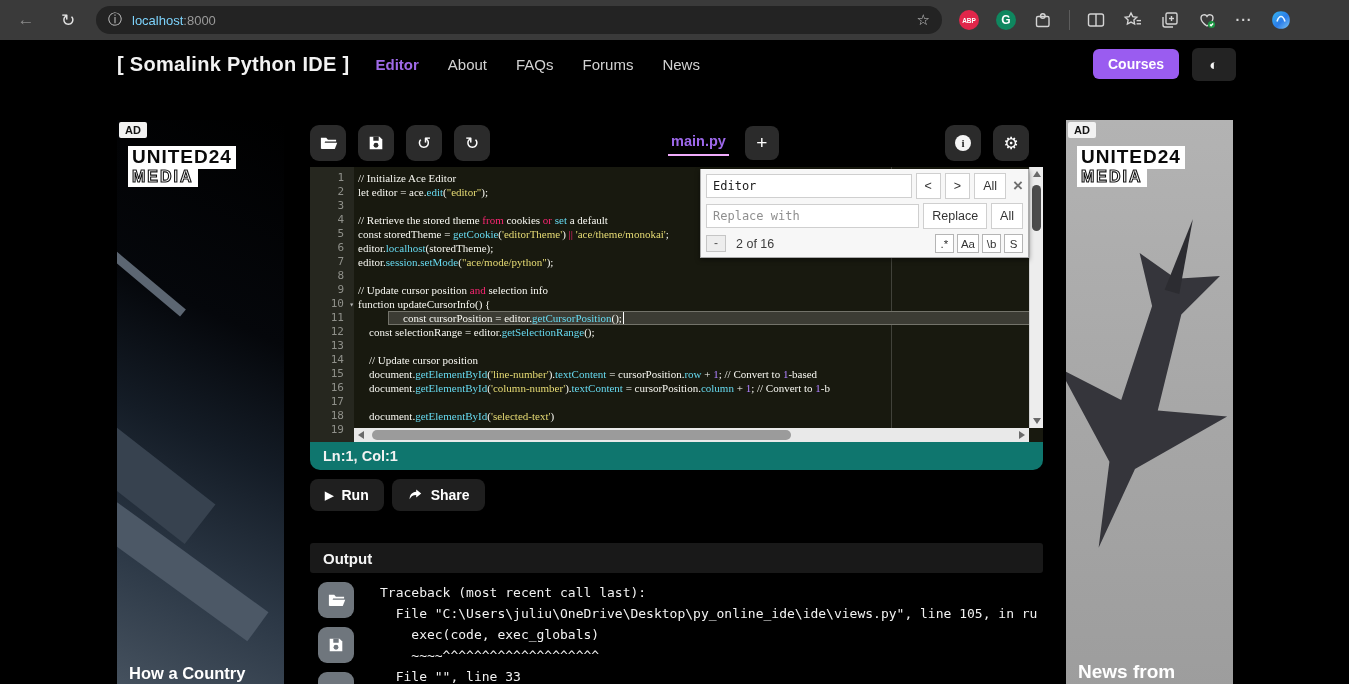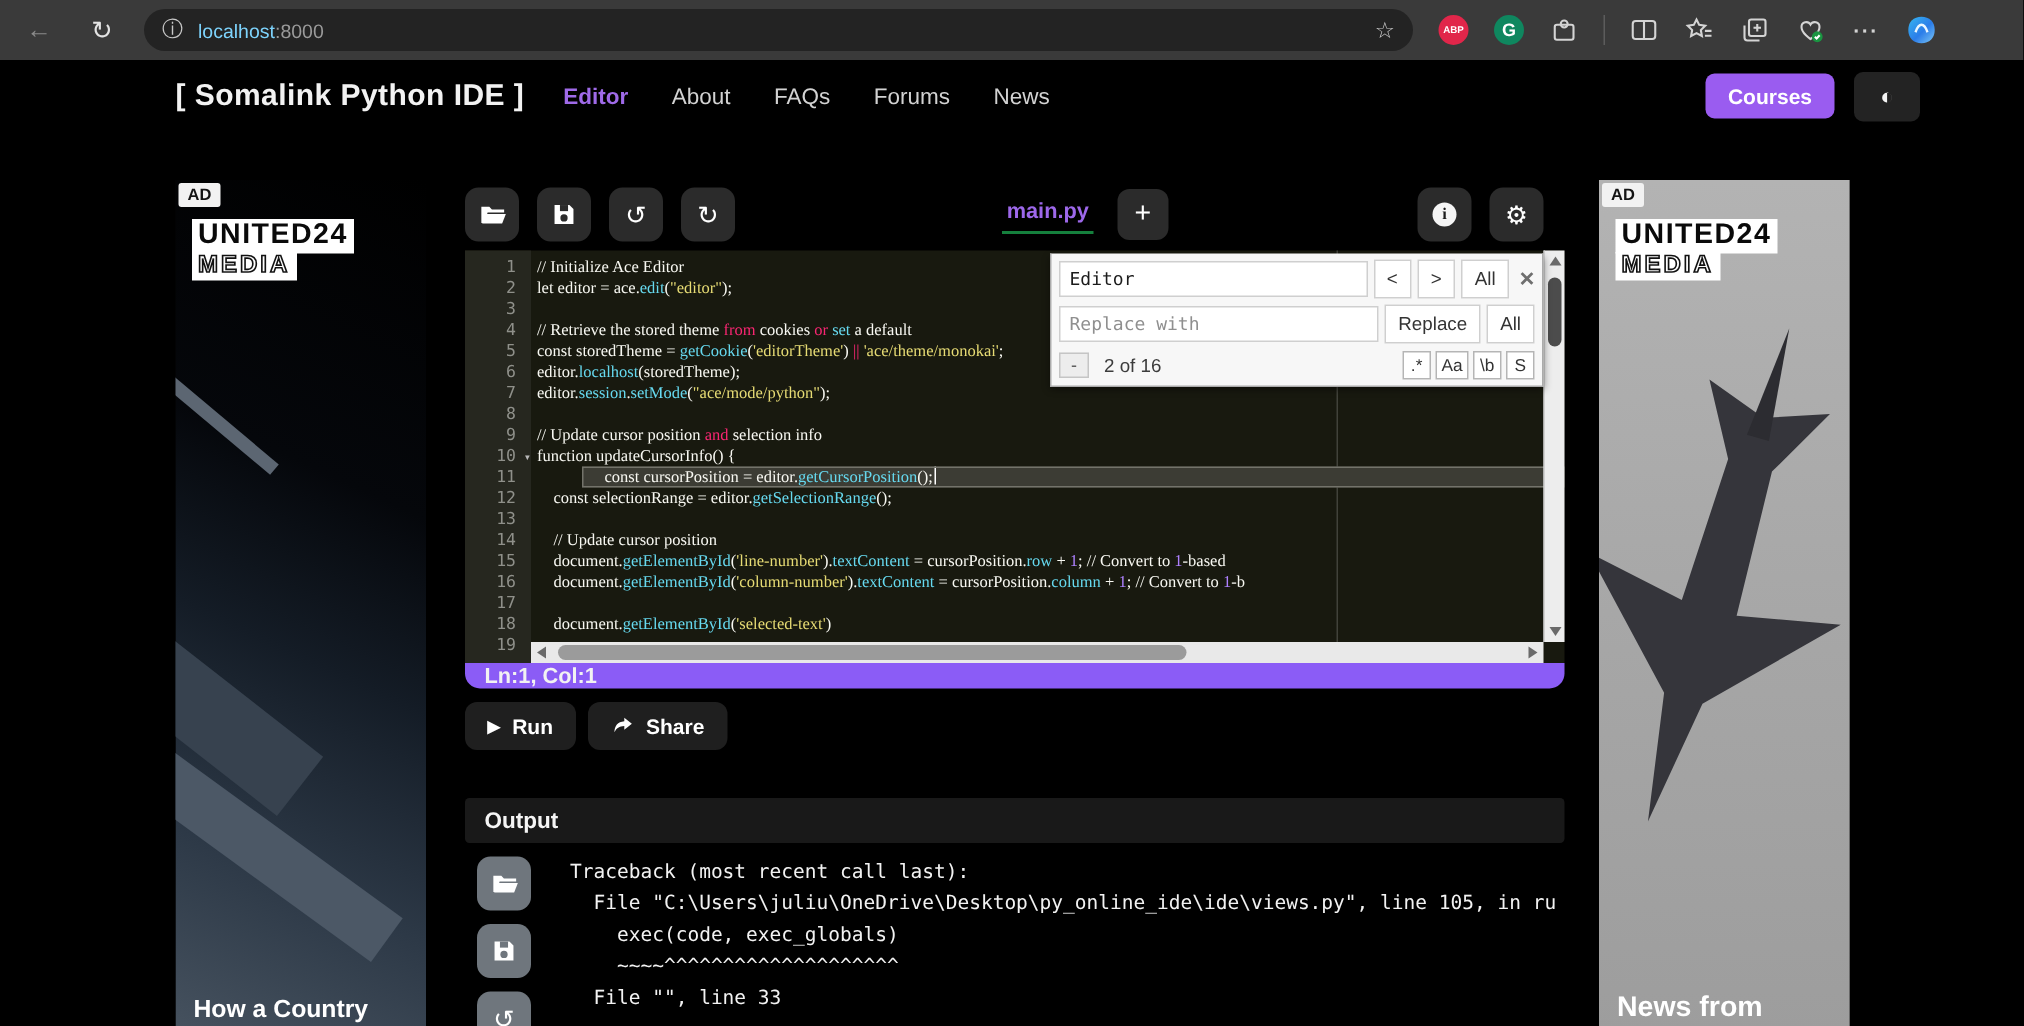--- a/index.html
+++ b/index.html
@@ -26,21 +26,21 @@
     font-size:12px; font-weight:bold; display:flex; align-items:center; justify-content:center; }
   .chrome-div { width:1px; height:20px; background:#5c5c5c; }
   .more-dots { color:#d4d4d4; font-size:14px; font-weight:bold; letter-spacing:1px; }
 
   
   .navbar { height:48px; background:#000; display:flex; align-items:center; }
   .brand { margin-left:117px; font-size:20px; font-weight:bold; color:#f2f2f2; letter-spacing:.3px; }
   .nav-links { display:flex; gap:29px; margin-left:26px; font-size:15px; }
   .nav-link { color:#d2d2d2; cursor:pointer; }
   .nav-link.active { color:#9f6ae8; font-weight:bold; }
-  .nav-right { margin-left:auto; margin-right:69px; display:flex; align-items:center; gap:13px; }
+  .nav-right { margin-left:auto; margin-right:113px; display:flex; align-items:center; gap:13px; }
   .courses-btn { background:#9a5cf0; color:#fff; font-weight:bold; font-size:14px;
     padding:7px 15px; border-radius:6px; border:none; }
   .theme-btn { width:44px; height:33px; background:#232323; border-radius:6px; color:#f5f5f5;
     font-size:15px; display:flex; align-items:center; justify-content:center; border:none; }
 
   
   .ad { position:absolute; top:120px; width:167px; height:569px; overflow:hidden; }
   .ad-left { left:117px; background:#050505; }
   .ad-right { left:1066px; background:#a9a9a9; }
   .ad-badge { position:absolute; top:2px; left:2px; background:#f2f2f2; color:#141414;
@@ -64,21 +64,21 @@
 
   
   .main { position:absolute; left:310px; top:115px; width:733px; }
 
   .toolbar { display:flex; align-items:center; height:44px; margin-top:6px; }
   .tb-btn { width:36px; height:36px; background:#2b2b2b; border-radius:9px; border:none;
     display:flex; align-items:center; justify-content:center; margin-right:12px; color:#fff; }
   .tb-glyph { font-size:17px; color:#fff; line-height:1; }
   .spacer { flex:1; }
   .tab-active { color:#9d68ea; font-weight:bold; font-size:14.5px; padding:3px 3px 5px;
-    border-bottom:2px solid #15803d; cursor:pointer; }
+    border-bottom:2px solid #f0abfc; cursor:pointer; }
   .plus-btn { width:34px; height:34px; background:#2b2b2b; border-radius:8px; border:none;
     color:#fff; font-size:19px; margin-left:16px; }
   .info-circle { width:16px; height:16px; border-radius:50%; background:#f5f5f5; color:#1d1d1d;
     font-size:11px; font-weight:bold; display:flex; align-items:center; justify-content:center;
     font-family:"Liberation Serif", serif; }
 
   
   .editor { position:relative; height:275px; margin-top:2px; background:#18190f;
     font-family:"DejaVu Sans Mono", monospace; font-size:11px; line-height:14px; }
   .gutter { position:absolute; left:0; top:0; bottom:0; width:44px; background:#26271f;
@@ -121,21 +121,21 @@
     border-left:4px solid transparent; border-right:4px solid transparent; border-top:6px solid #6a6a6a; }
   .vthumb { position:absolute; top:18px; left:2px; width:9px; height:46px; background:#4c4c4c; border-radius:5px; }
   .hscroll { position:absolute; left:44px; right:14px; bottom:0; height:14px; background:#e9e9e9; z-index:5; }
   .harrow-l { position:absolute; left:4px; top:3px; width:0; height:0;
     border-top:4px solid transparent; border-bottom:4px solid transparent; border-right:6px solid #6a6a6a; }
   .harrow-r { position:absolute; right:4px; top:3px; width:0; height:0;
     border-top:4px solid transparent; border-bottom:4px solid transparent; border-left:6px solid #6a6a6a; }
   .hthumb { position:absolute; top:2px; left:18px; width:62%; height:10px; background:#9b9b9b; border-radius:5px; }
 
   
-  .statusbar { height:17px; background:#8b5cf6; border-radius:0 0 10px 10px; display:flex;
+  .statusbar { height:28px; background:#0f766e; border-radius:0 0 10px 10px; display:flex;
     align-items:center; padding-left:13px; font-size:14.5px; font-weight:bold; color:#f2f2f2; }
   .actions { display:flex; gap:8px; margin-top:9px; }
   .action-btn { height:32px; background:#1f1f1f; border:none; border-radius:8px; color:#fff;
     font-weight:bold; font-size:14px; display:flex; align-items:center; padding:0 15px; gap:8px; }
   .run-glyph { font-size:11px; }
 
   
   .output { margin-top:7px; }
   .output-header { height:30px; background:#191919; border-radius:3px; display:flex;
     align-items:center; padding-left:13px; font-size:15px; font-weight:bold; color:#f5f5f5;margin-top:32px; }

